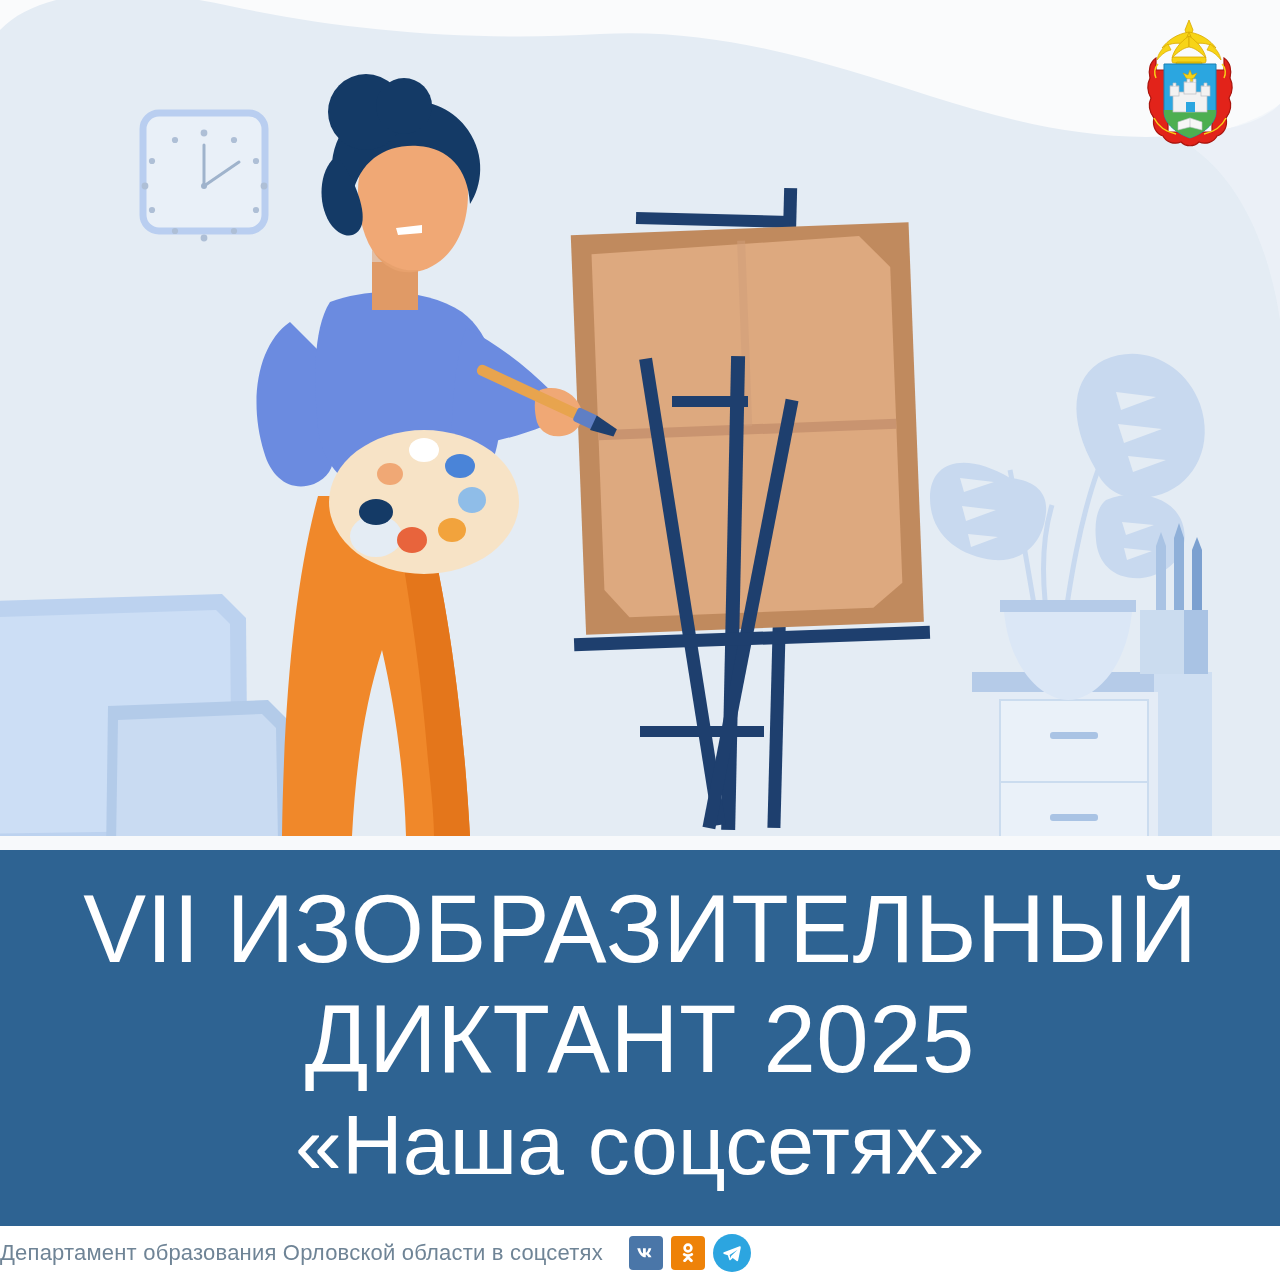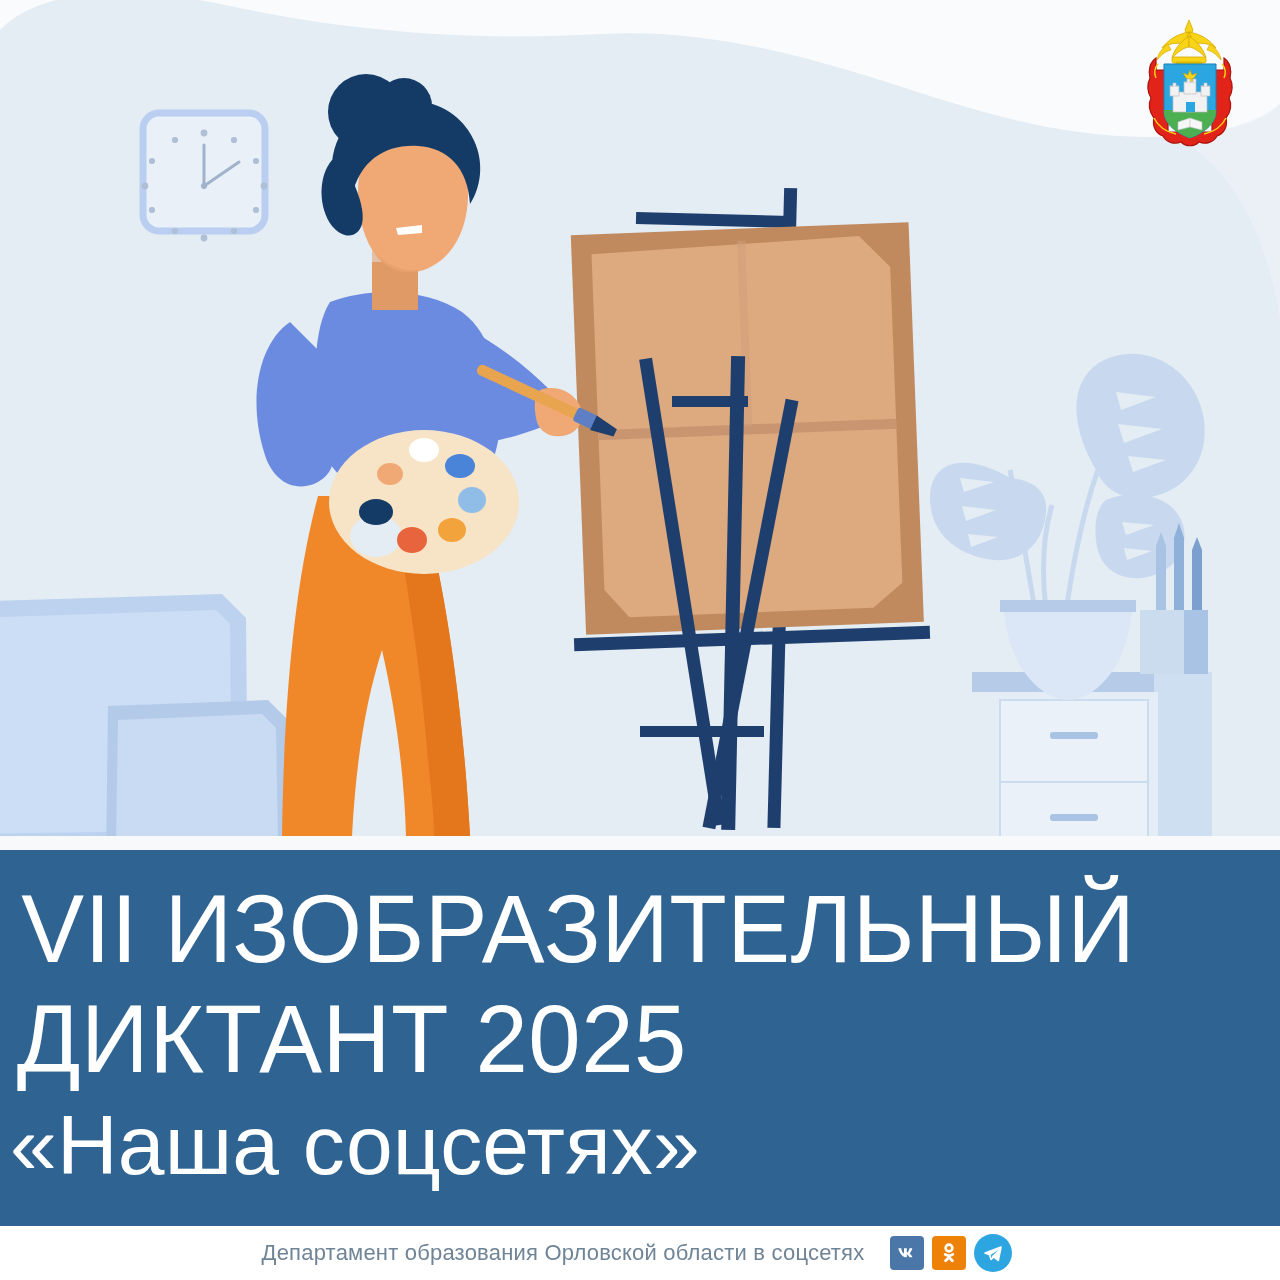--- a/index.html
+++ b/index.html
@@ -31,21 +31,21 @@
     z-index:30;
   }
   .emblem svg{display:block;width:100%;height:100%;}
 
   
   .banner{
     position:absolute;left:0;top:850px;width:1280px;height:376px;
     background:#2e6392;
     z-index:20;
     display:flex;flex-direction:column;
-    align-items:flex-start;justify-content:center;
+    align-items:center;justify-content:center;
     box-sizing:border-box;
     padding:6px 10px 14px;
   }
   .ttl{
     color:#ffffff;
     text-align:center;
     white-space:nowrap;
     font-weight:400;
     font-family:"Liberation Sans Narrow","Liberation Sans","DejaVu Sans Condensed","DejaVu Sans",sans-serif;
     transform-origin:center center;
@@ -68,21 +68,21 @@
     letter-spacing:0.2px;
     transform:scaleX(1.0);
     font-weight:300;
   }
 
   
   .footer{
     position:absolute;left:0;top:1226px;width:1280px;height:54px;
     background:#ffffff;
     z-index:20;
-    display:flex;align-items:center;justify-content:center;
+    display:flex;align-items:center;
     gap:26px;
     box-sizing:border-box;
     padding-right:6px;
   }
   .footer-text{
     color:#6f8496;
     font-size:22px;
     font-family:"Liberation Sans","DejaVu Sans",sans-serif;
     letter-spacing:0.2px;
     white-space:nowrap;

